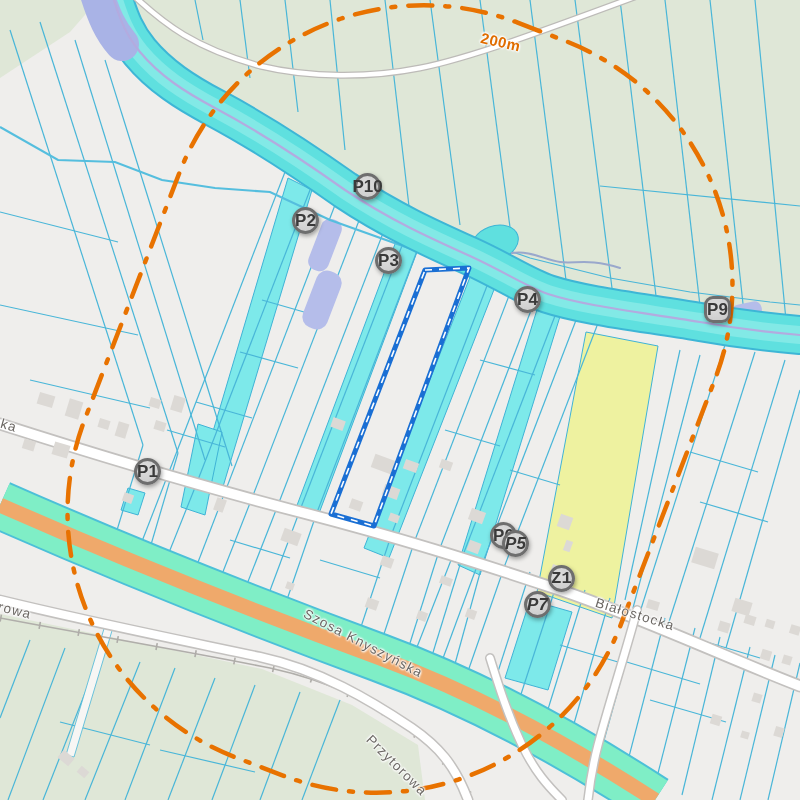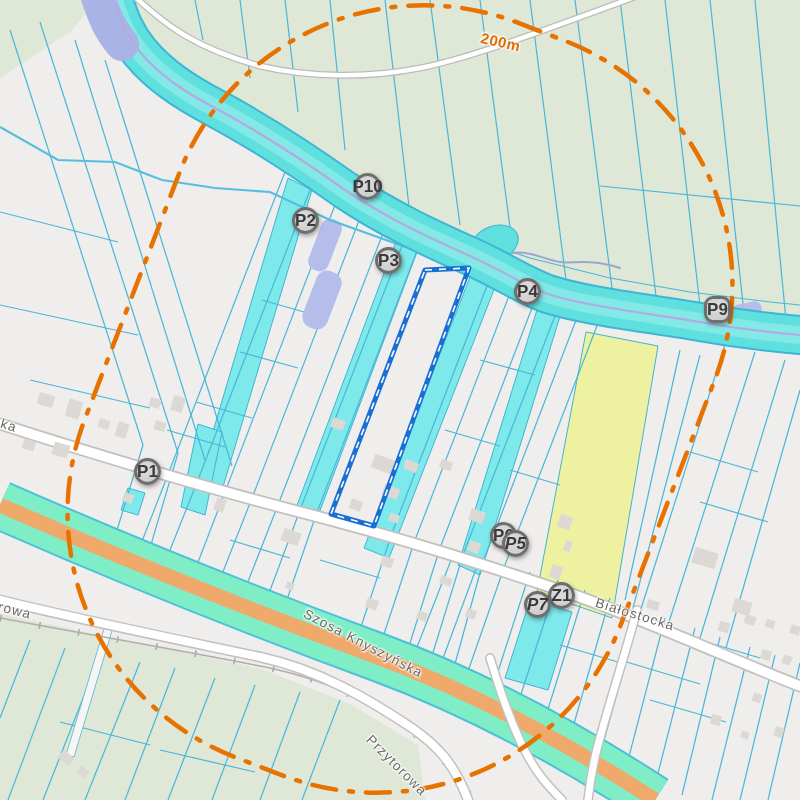--- a/index.html
+++ b/index.html
@@ -263,35 +263,35 @@
 
 <div class="marker" style="left:354px;top:173px;">
       <span>P10</span>
     </div>
 <div class="marker" style="left:292px;top:207px;">
       <span>P2</span>
     </div>
 <div class="marker" style="left:351px;top:247px;margin-left:24px;">
       <span>P3</span>
     </div>
-<div class="marker" style="left:514px;top:278px;text-align:right;">
+<div class="marker" style="left:514px;top:286px;text-align:right;">
       <span>P4</span>
     </div>
 <div class="marker" style="left:704px;top:296px;border-radius:9px;">
       <span>P9</span>
     </div>
 <div class="marker" style="left:134px;top:458px;">
       <span>P1</span>
     </div>
 <div class="marker" style="left:490px;top:522px;">
       <span>P6</span>
     </div>
 <div class="marker" style="left:502px;top:530px;font-style:italic;">
       <span>P5</span>
     </div>
-<div class="marker" style="left:548px;top:582px;">
+<div class="marker" style="left:548px;top:565px;font-family:Liberation Mono, monospace;">
       <span>Z1</span>
     </div>
 <div class="marker" style="left:524px;top:591px;font-style:italic;">
       <span>P7</span>
     </div>
 
 </div>
 
 </body></html>

